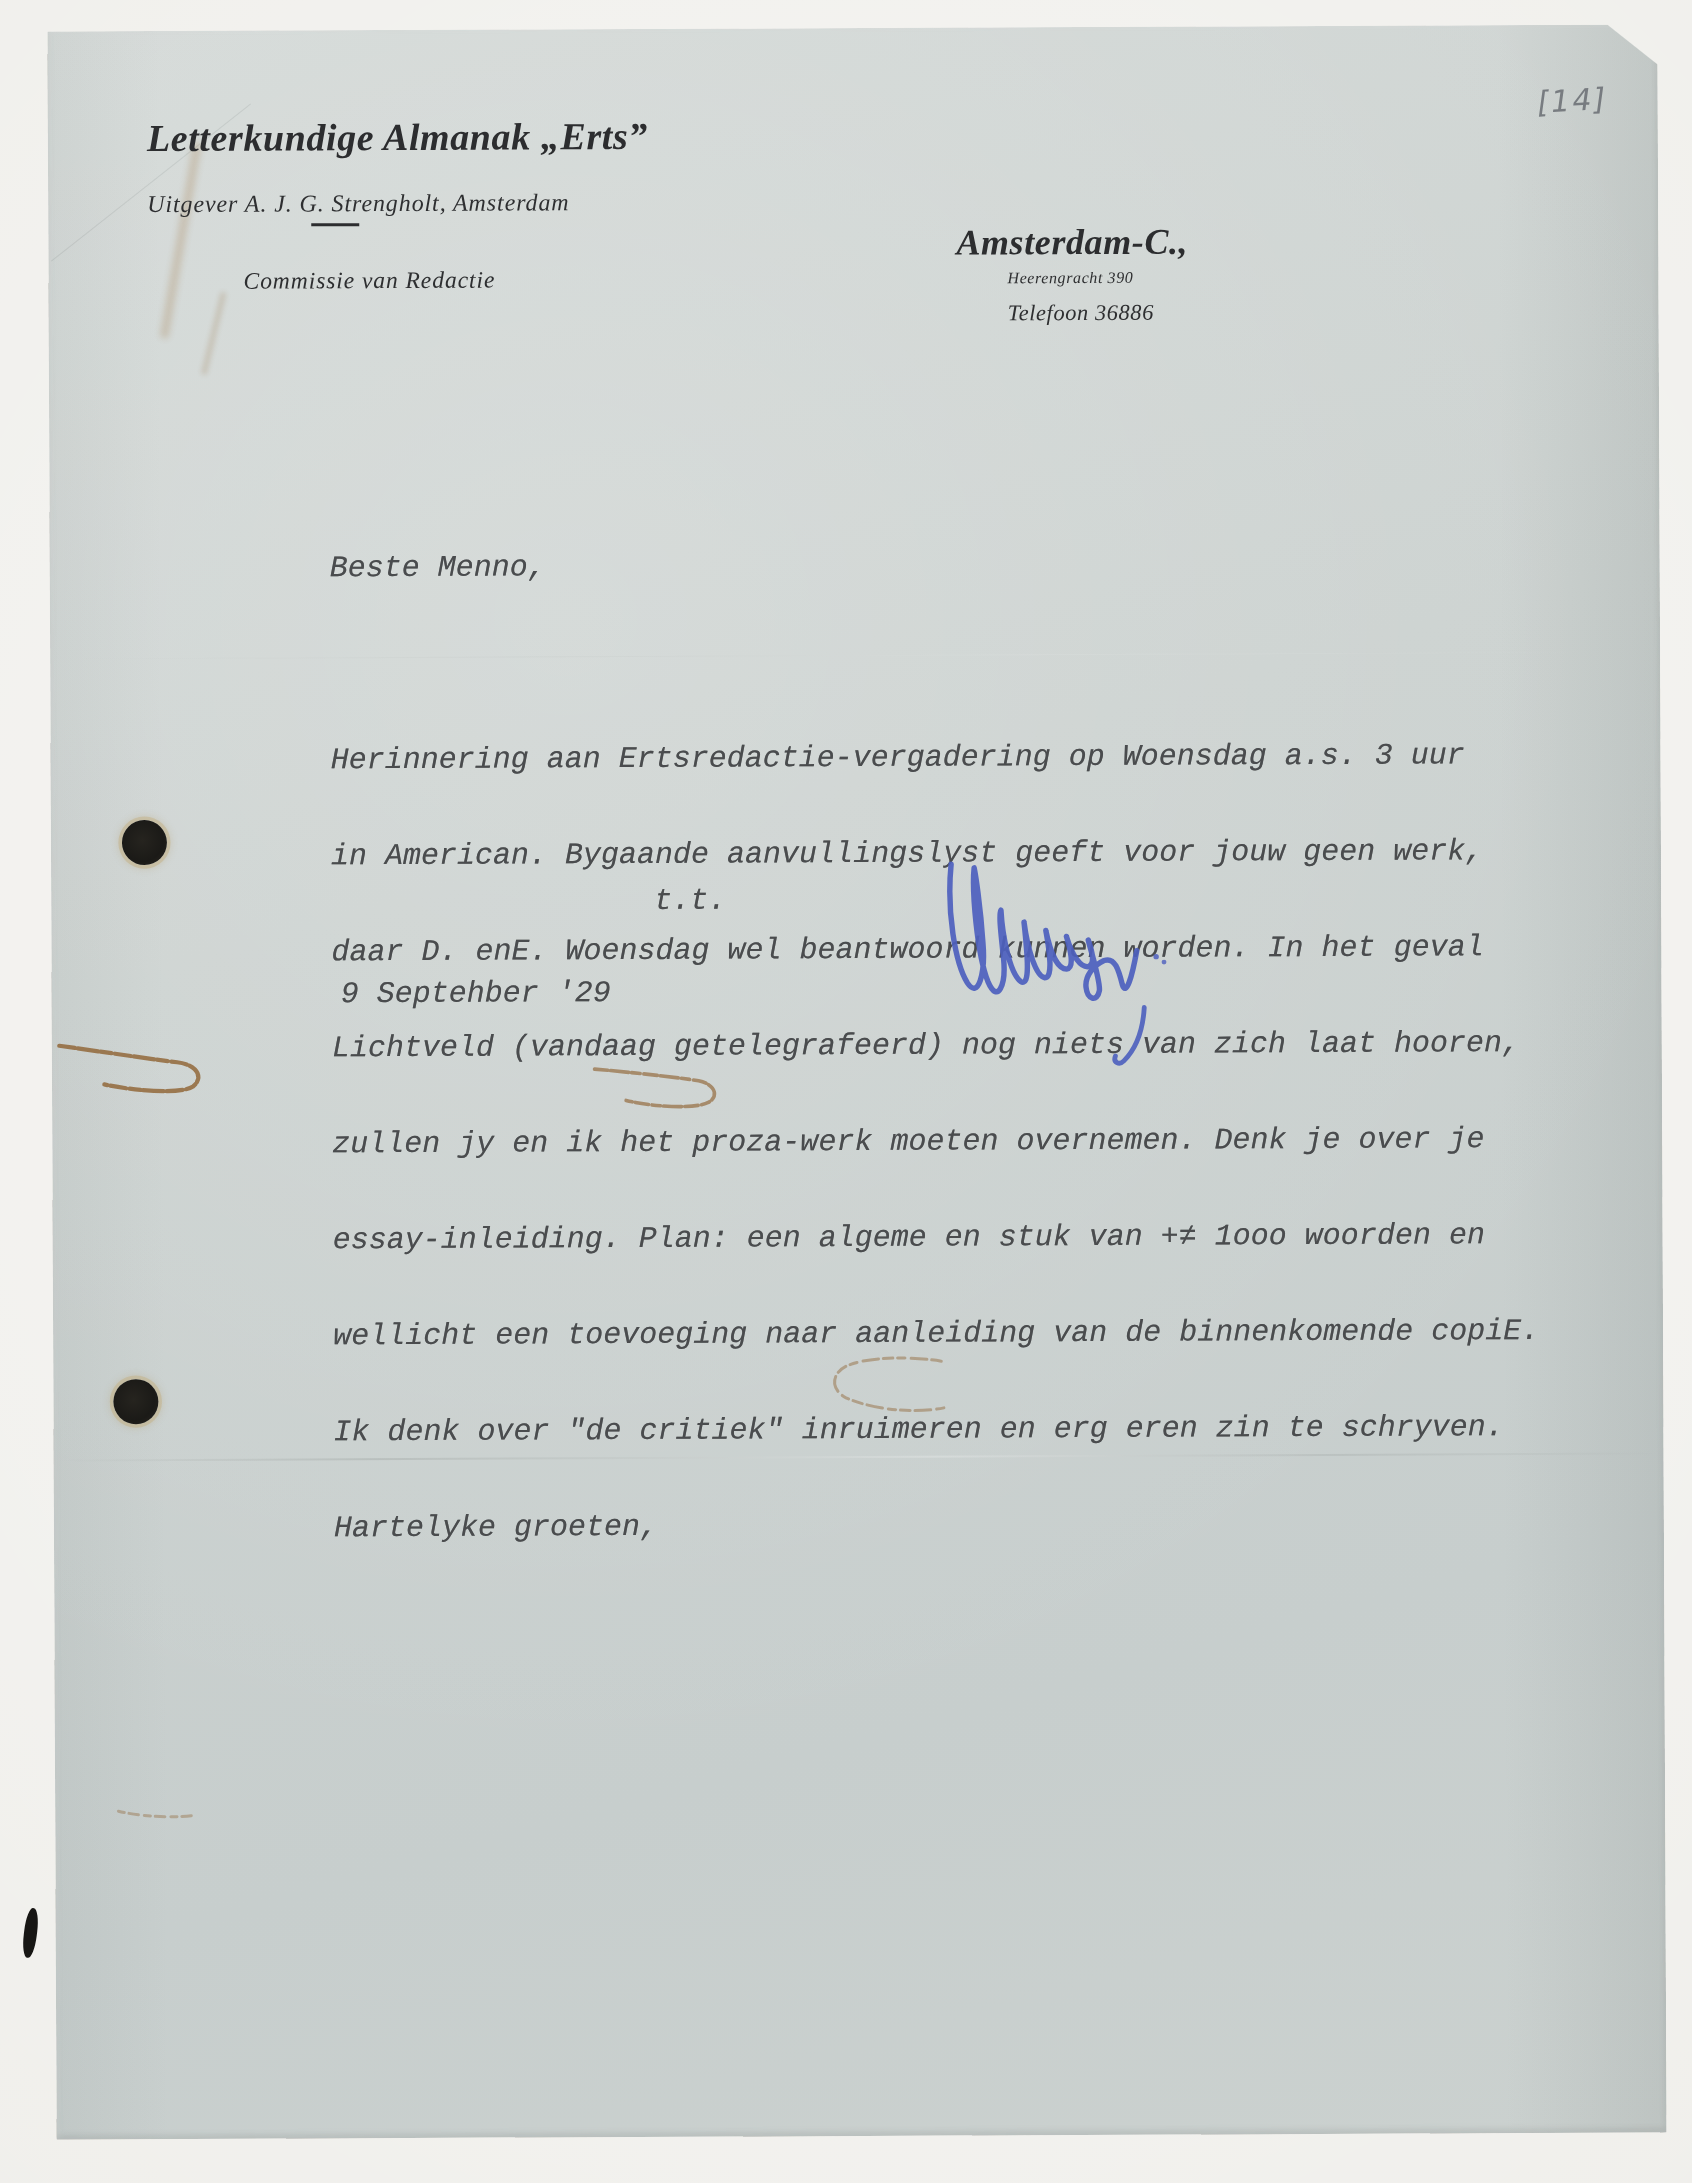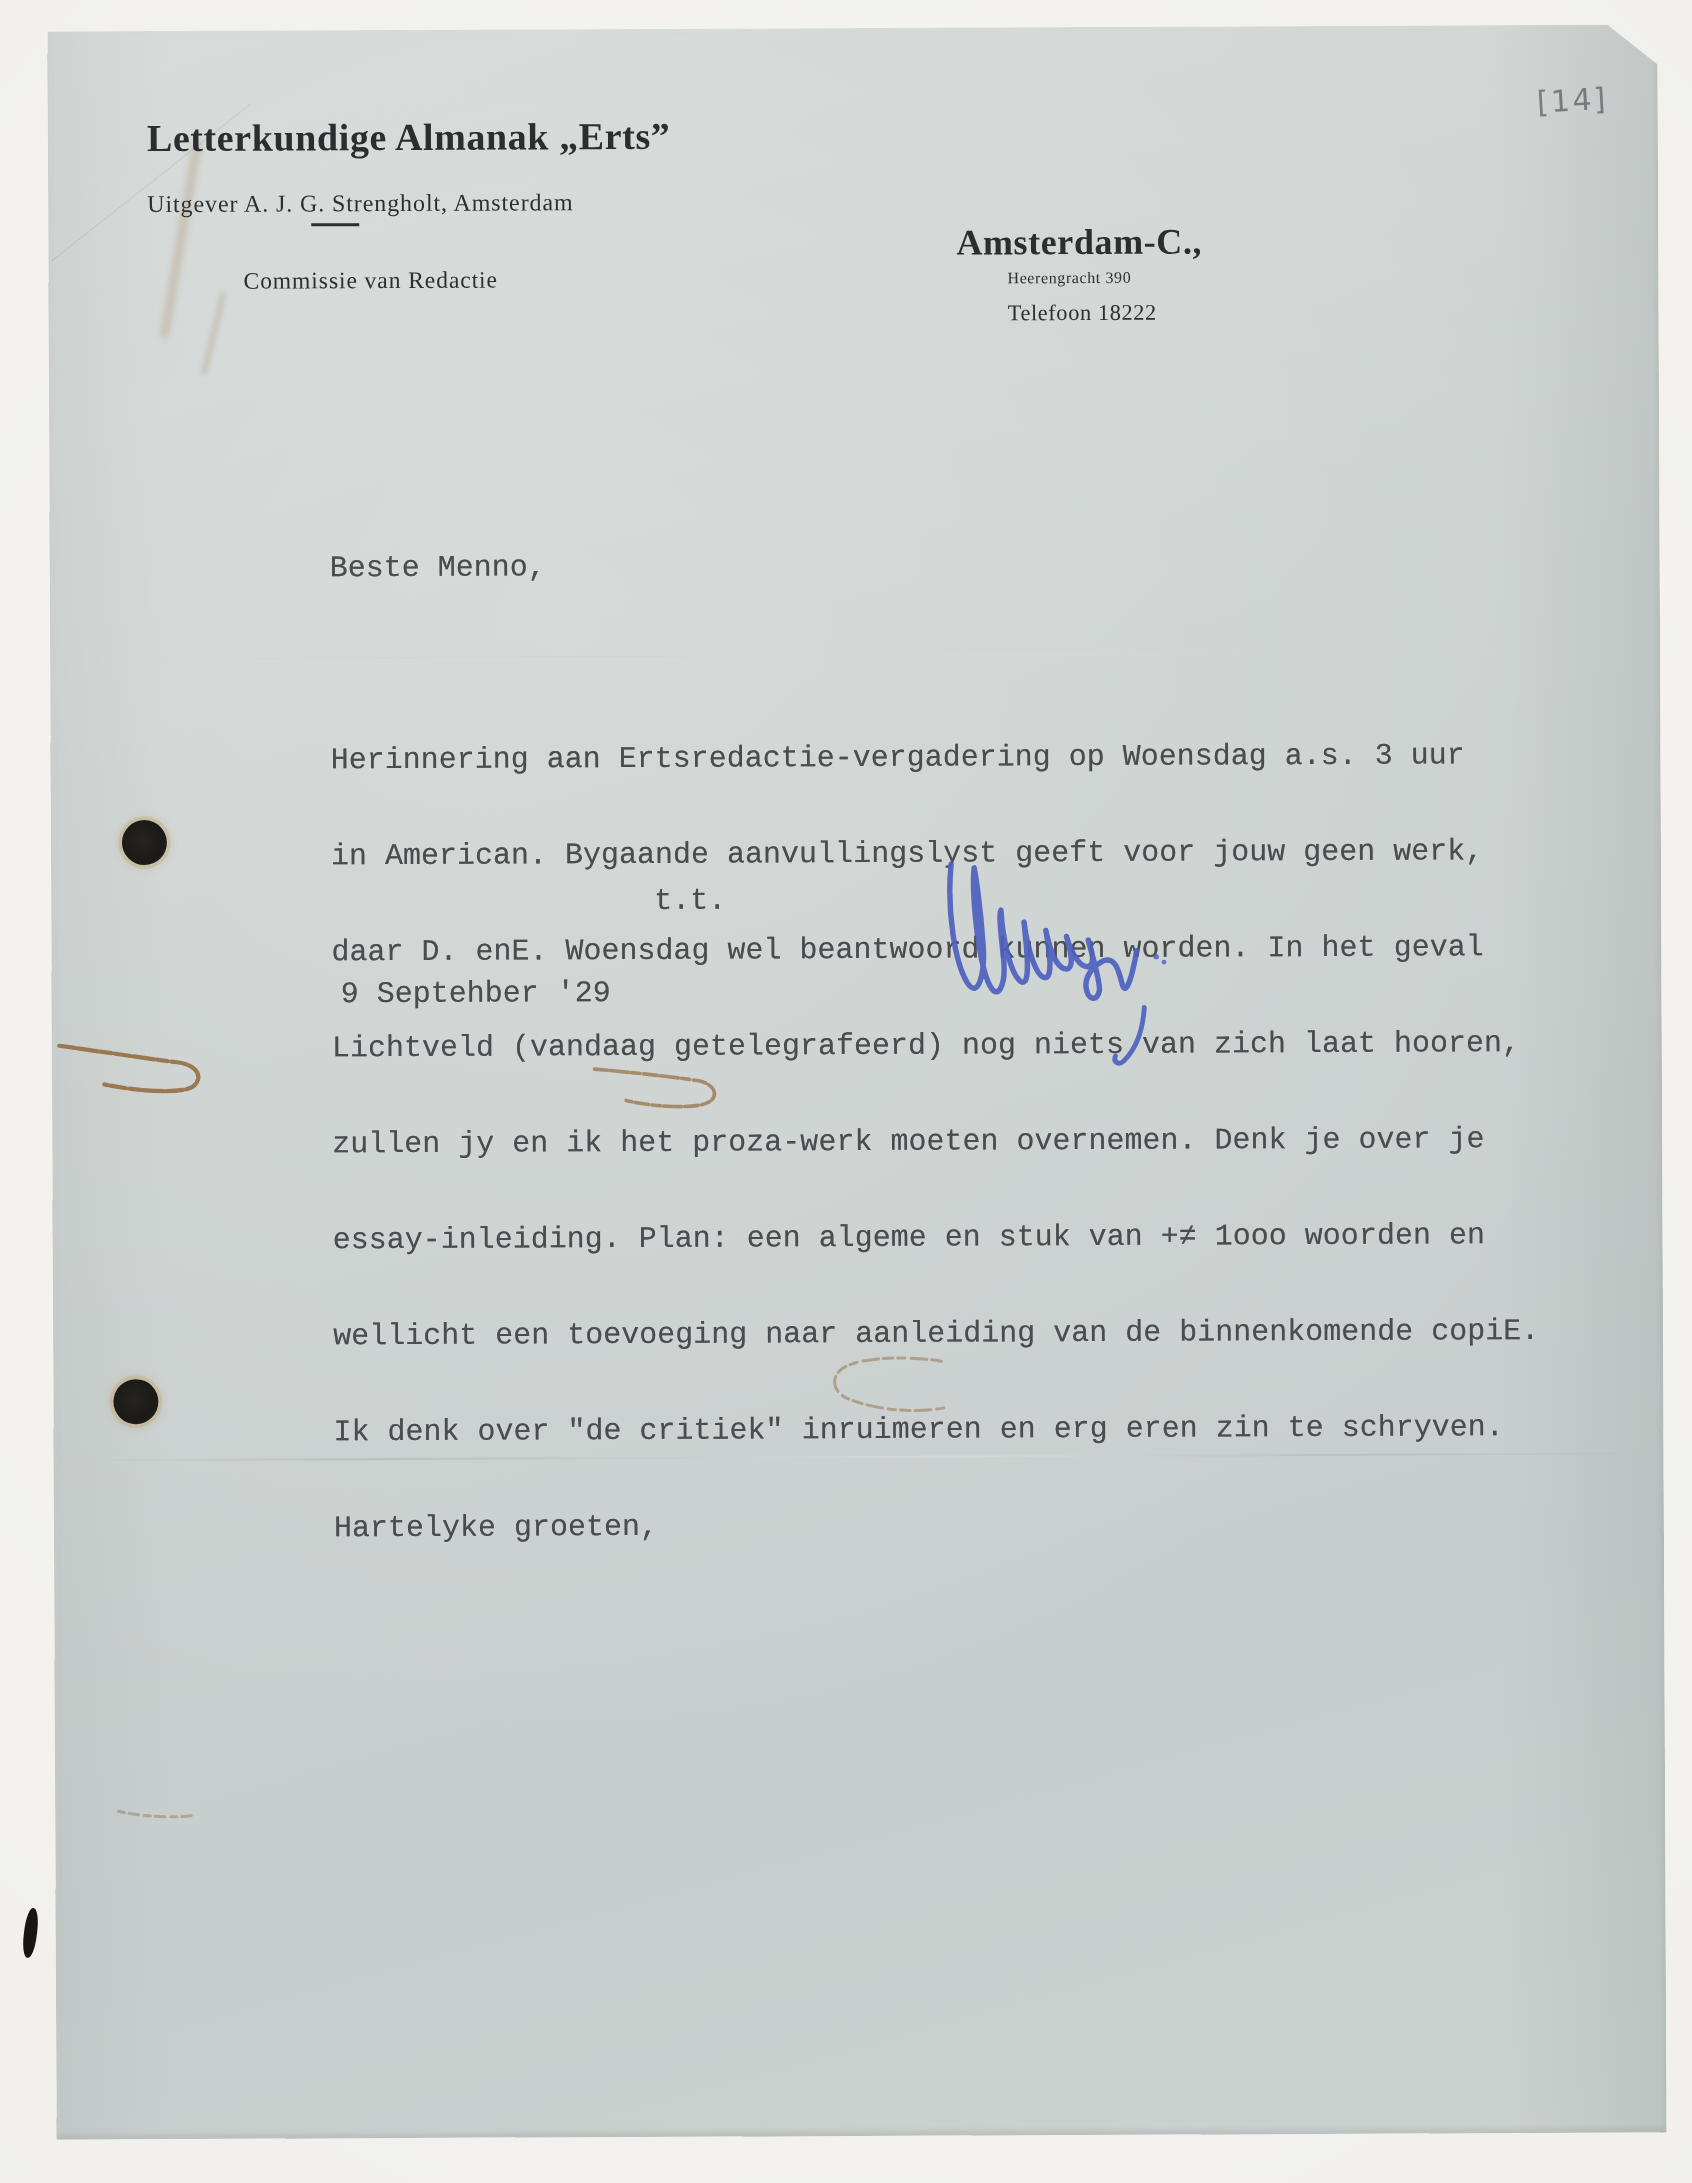--- a/index.html
+++ b/index.html
@@ -6,20 +6,21 @@
   body{
     width:1692px;height:2183px;
     background:#f0efec;
     font-family:"Liberation Serif","DejaVu Serif",serif;
     position:relative;overflow:hidden;
   }
   .scene{position:absolute;inset:0;
     background:
       radial-gradient(140% 120% at 50% 45%, rgba(255,255,255,.5), rgba(255,255,255,0) 70%),
       #efeeea;
+    font-style: italic;
   }
   .paper{
     position:absolute;left:52px;top:28px;width:1610px;height:2108px;
     background:
       radial-gradient(120% 90% at 32% 28%, rgba(255,255,255,.16), rgba(255,255,255,0) 62%),
       linear-gradient(90deg, rgba(130,138,135,.10), rgba(0,0,0,0) 7%, rgba(0,0,0,0) 90%, rgba(118,126,123,.16)),
       linear-gradient(165deg,#d4d9d7 0%,#ccd2d0 38%,#c7cecd 76%,#cbd1cf 100%);
     box-shadow:
       -3px 1.8px 3px rgba(82,88,84,.55),
       1.8px 5.5px 12px rgba(108,112,105,.45),
@@ -89,21 +90,21 @@
     <div class="abs stain-streak2"></div>
     <div class="abs crease-h1"></div>
     <div class="abs crease-h2"></div>
 
     <div class="abs lh-title">Letterkundige Almanak „Erts”</div>
     <div class="abs lh-pub">Uitgever A. J. G. Strengholt, Amsterdam</div>
     <div class="abs lh-rule"></div>
     <div class="abs lh-comm">Commissie van Redactie</div>
     <div class="abs lh-city">Amsterdam-C.,</div>
     <div class="abs lh-street">Heerengracht 390</div>
-    <div class="abs lh-phone">Telefoon 18222</div>
+    <div class="abs lh-phone">Telefoon 36886</div>
     <div class="abs pencil">[14]</div>
 
     <div class="abs typed typed-block">
       <div class="typed-line">Beste Menno,</div>
       <div class="typed-line"></div>
       <div class="typed-line">Herinnering aan Ertsredactie-vergadering op Woensdag a.s. 3 uur</div>
       <div class="typed-line">in American. Bygaande aanvullingslyst geeft voor jouw geen werk,</div>
       <div class="typed-line">daar D. enE. Woensdag wel beantwoord kunnen worden. In het geval</div>
       <div class="typed-line">Lichtveld (vandaag getelegrafeerd) nog niets van zich laat hooren,</div>
       <div class="typed-line">zullen jy en ik het proza-werk moeten overnemen. Denk je over je</div>

